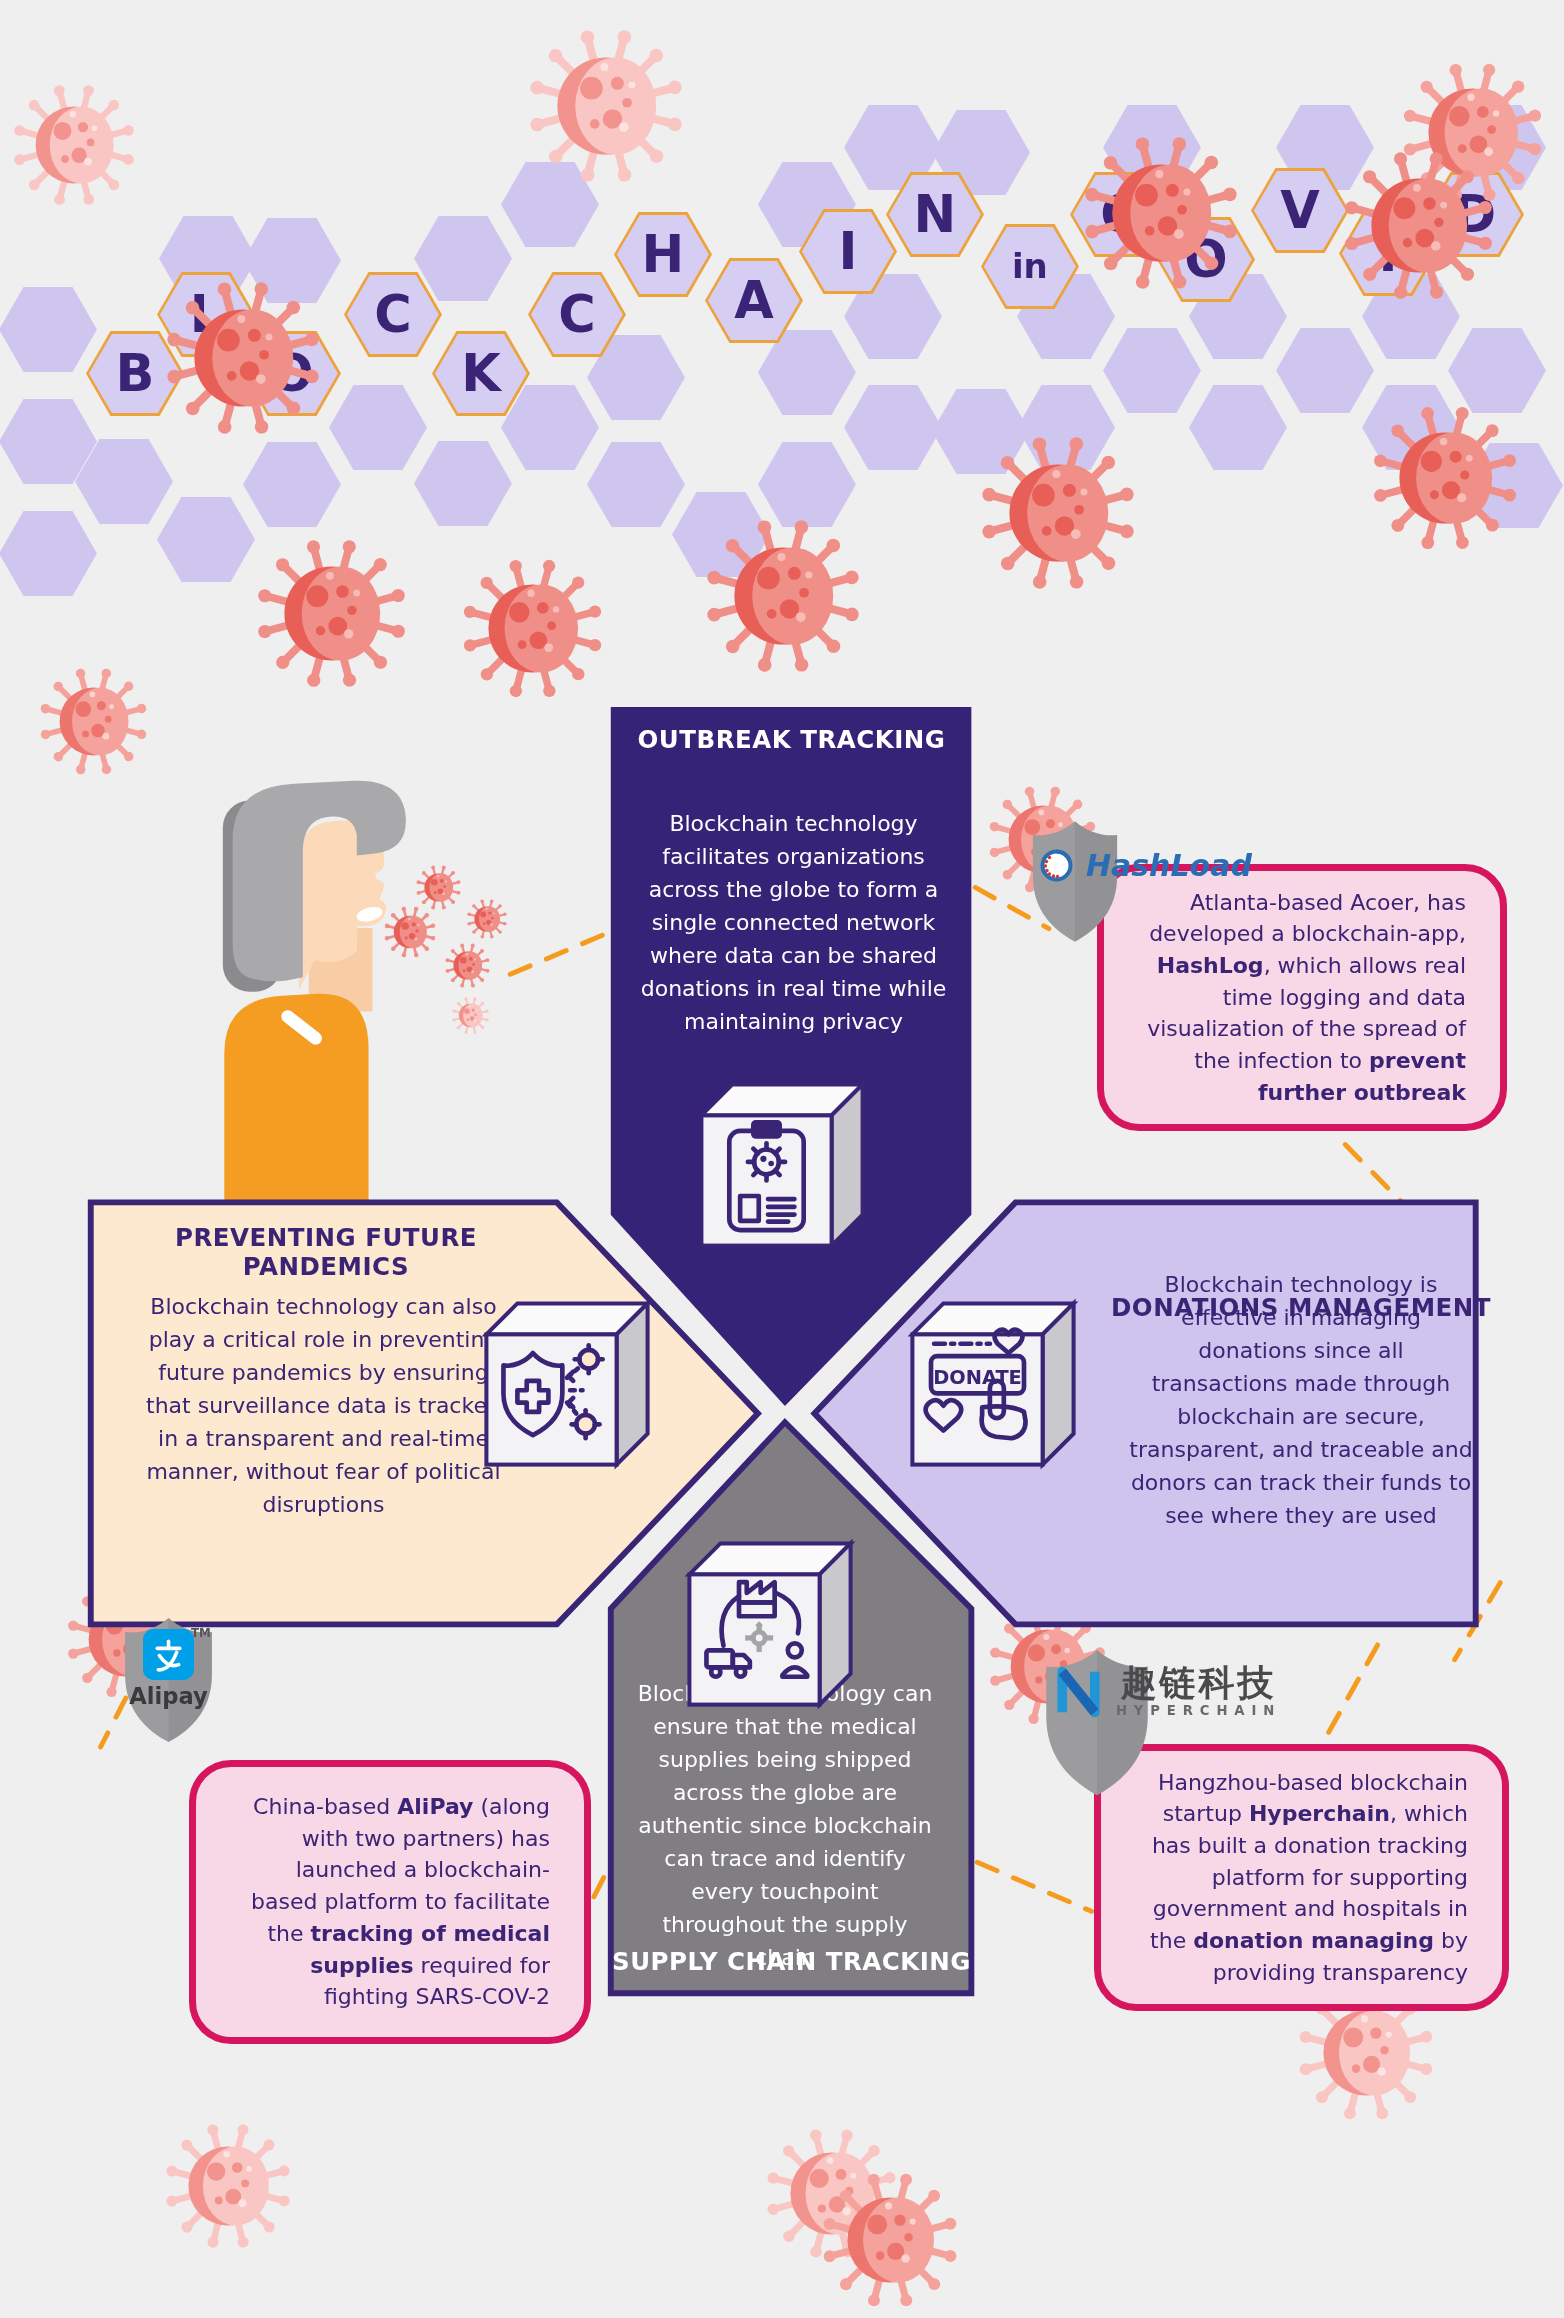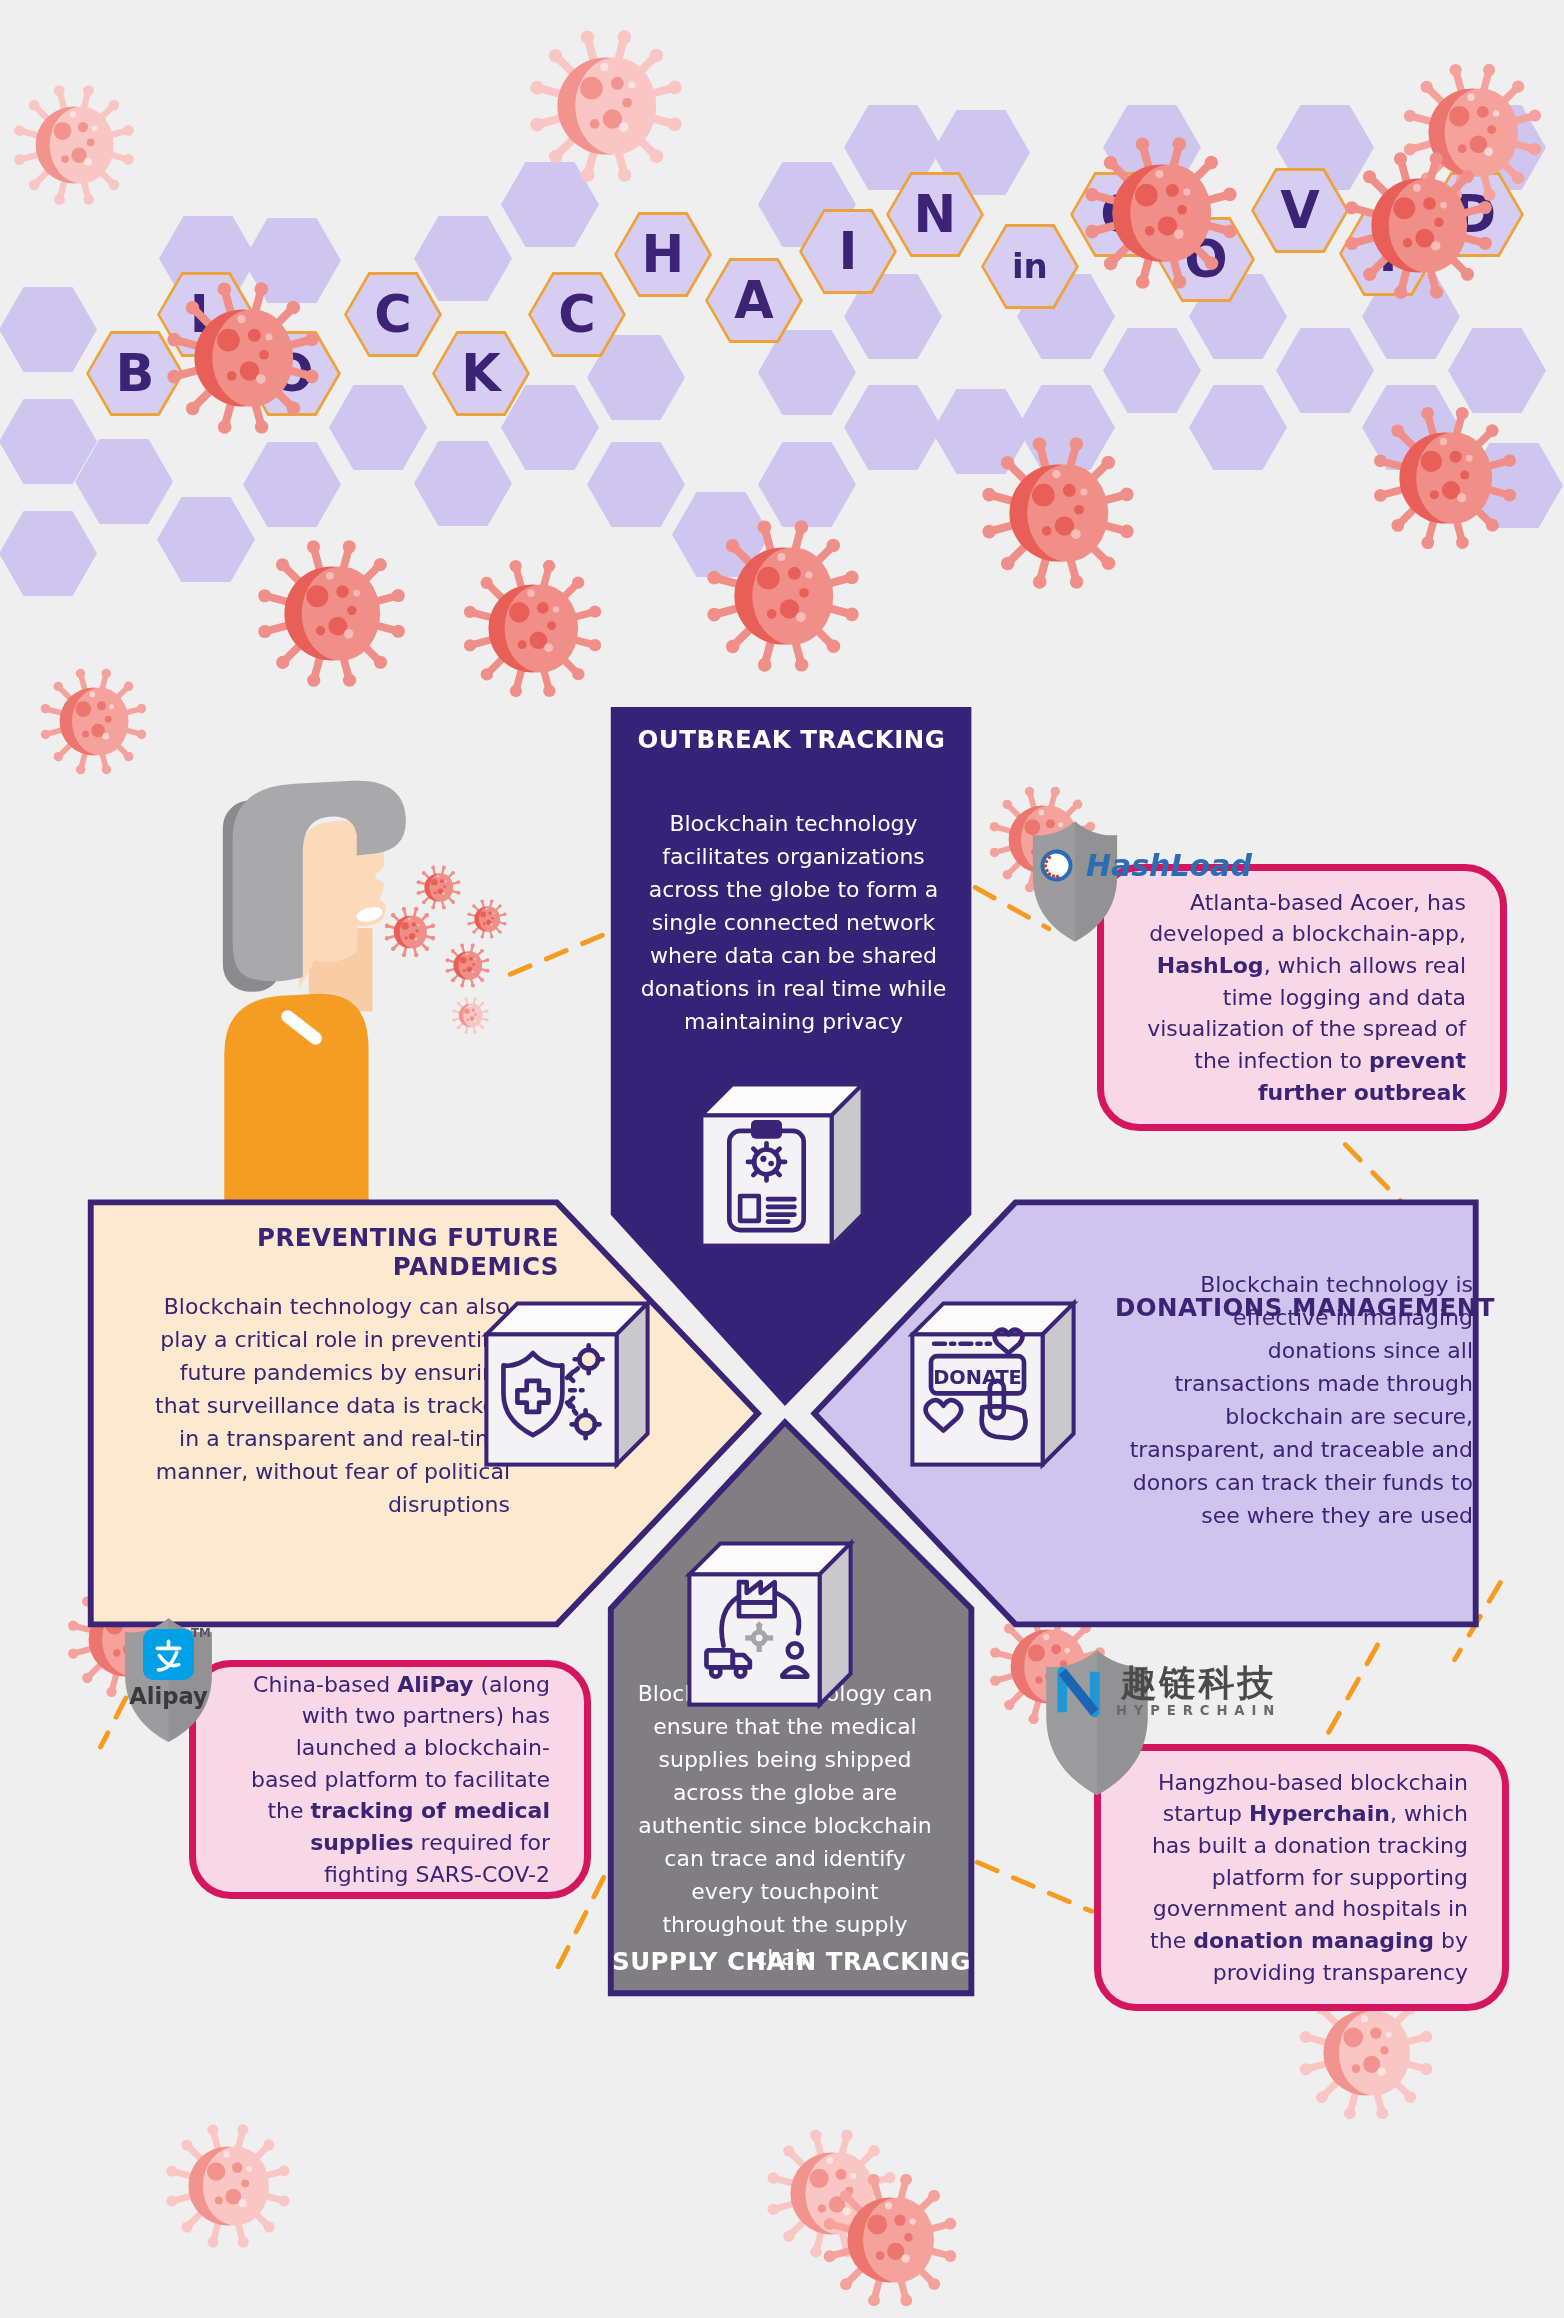--- a/index.html
+++ b/index.html
@@ -26,21 +26,21 @@
   #connector-svg line{stroke:var(--connector_orange);stroke-width:10;
                       stroke-dasharray:44 36;stroke-linecap:round;}
 
   
   .p-outline{stroke:var(--panel_border);stroke-width:12;}
 
   
   .ptitle{position:absolute;font-weight:bold;font-size:24.5px;text-align:center;letter-spacing:0.5px;}
   .pbody{position:absolute;font-size:22px;line-height:1.5;text-align:center;}
   .t-light{color:#ffffff;}
-  .t-dark{color:var(--text_dark);text-align:right;}
+  .t-dark{color:var(--text_dark);}
 
   
   .iconbox{position:absolute;width:186px;height:186px;}
   .boxfront{fill:#f3f2f5;stroke:var(--panel_border);stroke-width:2.6;}
   .boxtop{fill:#fbfbfc;stroke:var(--panel_border);stroke-width:2.6;}
   .boxside{fill:#c9c8cd;stroke:var(--panel_border);stroke-width:2.6;}
   .ic{stroke:var(--panel_border);fill:none;stroke-width:3;stroke-linecap:round;stroke-linejoin:round;}
   .icf{fill:var(--panel_border);stroke:none;}
 
   
@@ -1248,21 +1248,21 @@
         <circle r="2.2" fill="#f3f2f5"></circle>
       </g>
       <path class="ic" stroke-width="2.2" d="M30,74 Q25,52 40,42"></path>
       <path class="ic" stroke-width="2.2" d="M64,40 Q82,48 78,66"></path>
     </g>
   </svg>
 
   <div class="callout" style="left:1097px;top:864px;width:410px;height:267px">
     <p><span>Atlanta-based Acoer, has developed a blockchain-app, </span><span class="b">HashLog</span><span>, which allows real time logging and data visualization of the spread of the infection to </span><span class="b">prevent further outbreak</span></p>
   </div>
-  <div class="callout" style="left:189px;top:1660px;width:402px;height:239px">
+  <div class="callout" style="left:189px;top:1760px;width:402px;height:284px">
     <p><span>China-based </span><span class="b">AliPay</span><span> (along with two partners) has launched a blockchain-based platform to facilitate the </span><span class="b">tracking of medical supplies</span><span> required for fighting SARS-COV-2</span></p>
   </div>
   <div class="callout" style="left:1094px;top:1744px;width:415px;height:267px">
     <p><span>Hangzhou-based blockchain startup </span><span class="b">Hyperchain</span><span>, which has built a donation tracking platform for supporting government and hospitals in the </span><span class="b">donation managing</span><span> by providing transparency</span></p>
   </div>
 
   <svg class="shield" style="left:1026px;top:800px;width:98px;height:162px" viewBox="0 0 100 130">
     <path d="M50,4 C62,15 80,20 93,18 L93,60 C93,94 74,114 50,127 C26,114 7,94 7,60 L7,18 C20,20 38,15 50,4 Z" fill="var(--shield_gray)"></path>
     <path d="M50,4 C62,15 80,20 93,18 L93,60 C93,94 74,114 50,127 Z" fill="#000000" opacity="0.06"></path>
   </svg>

